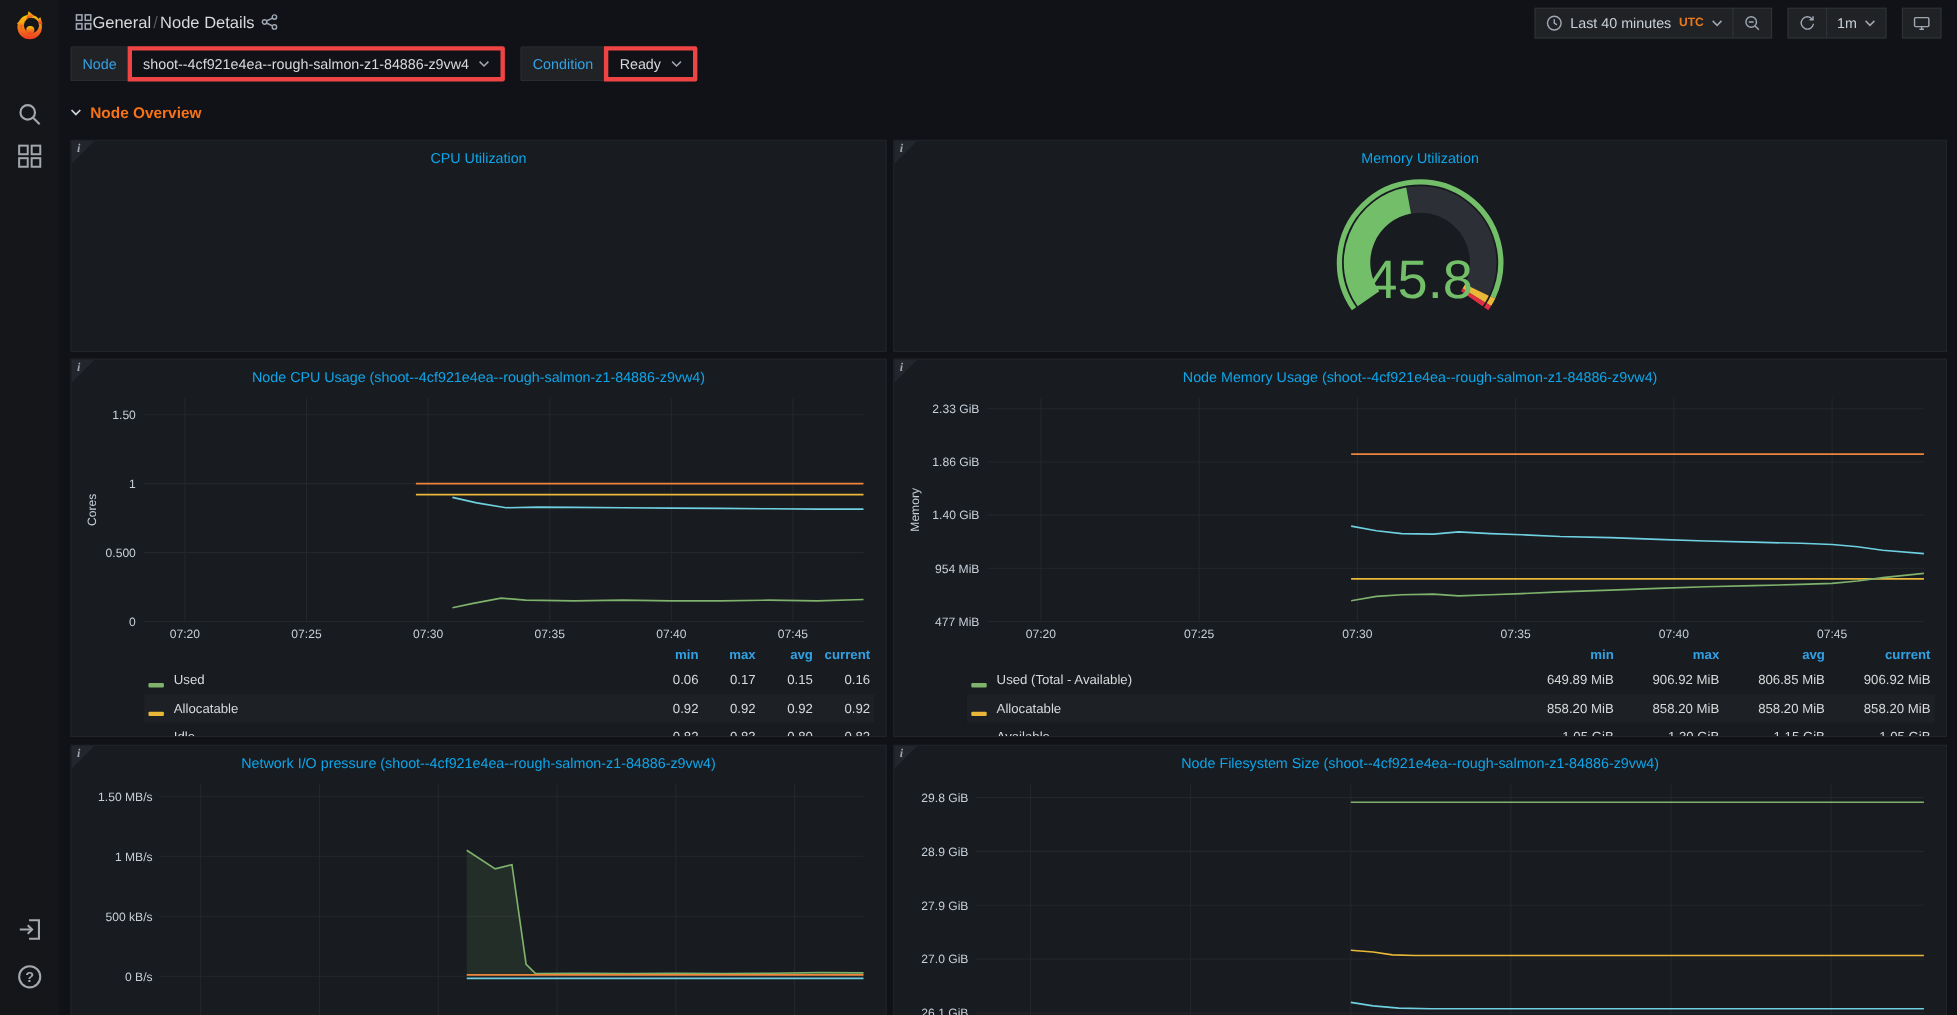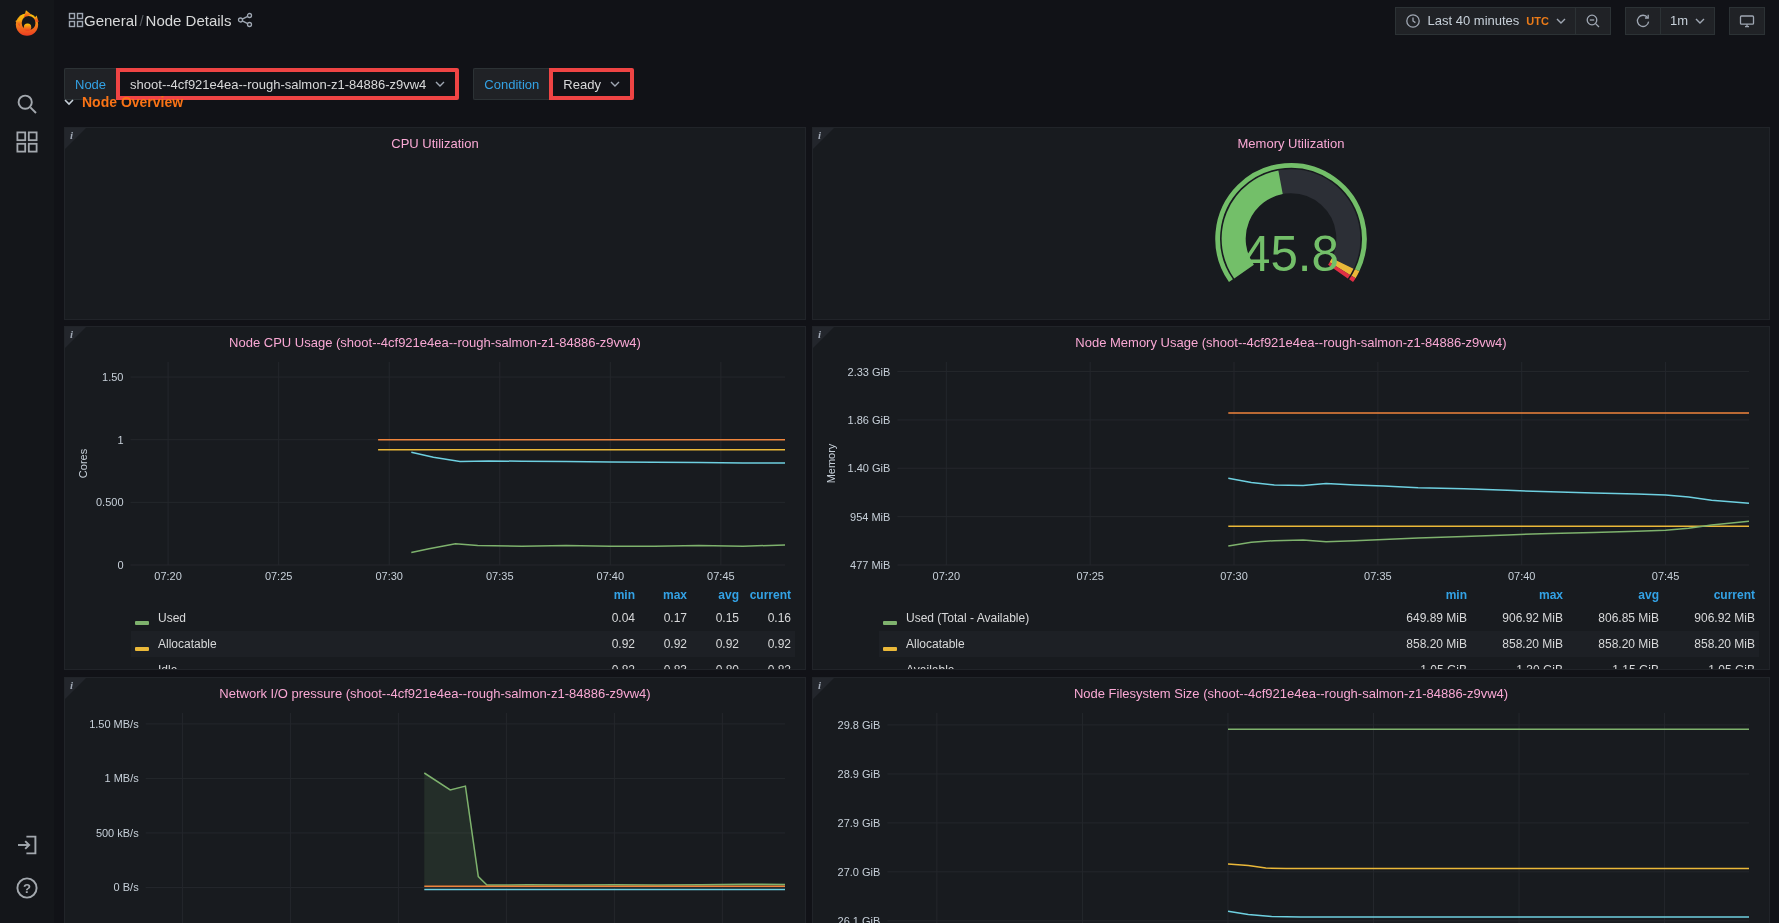--- a/index.html
+++ b/index.html
@@ -14,31 +14,31 @@
   .crumbs{display:flex;align-items:flex-start;font-size:15px}
   .crumbs .sep{color:#55595f;padding:0 2px}
   .crumb{color:#d8d9da;cursor:pointer}
   .icon16{width:16px;height:16px;color:#9fa7b3}
   .controls{display:flex;align-items:center;gap:14px}
   .btn-group{display:flex}
   .btn{height:28px;background:#202226;border:1px solid #2c3235;display:flex;align-items:center;gap:7px;padding:0 9px;color:#c7d0d9;font-size:13px;box-sizing:border-box;cursor:pointer}
   .btn + .btn{margin-left:-1px}
   .utc{color:#eb7b18;font-size:11px;font-weight:700}
   
-  .submenu{position:absolute;left:64px;top:68px;display:flex;gap:14px;font-size:13px}
+  .submenu{position:absolute;left:64px;top:42px;display:flex;gap:14px;font-size:13px}
   .var{display:flex;height:32px}
   .var-label{background:#202226;border:1px solid #2c3235;border-right:none;color:#33a2e5;font-weight:500;display:flex;align-items:center;padding:0 10px;border-radius:2px 0 0 2px}
   .var-value{background:#111217;border:4px solid #ef4444;color:#d8d9da;display:flex;align-items:center;gap:9px;padding:0 10px;border-radius:0 2px 2px 0;cursor:pointer}
   .caret{width:10px;height:8px;color:#9fa7b3}
   
   .row-header{position:absolute;left:62px;top:94px;display:flex;align-items:center;gap:6px;font-size:14px;font-weight:700;color:#f97316;cursor:pointer}
   .row-header svg{width:14px;height:14px;color:#c7d0d9}
   
   .panel{position:absolute;background:#181b1f;border:1px solid #212429;box-sizing:border-box;padding:6px 10px 0;overflow:hidden}
-  .panel-title{height:22px;line-height:20px;text-align:center;font-size:13px;font-weight:500;color:#f9a8d4;white-space:nowrap;overflow:hidden;cursor:pointer}
+  .panel-title{height:22px;line-height:20px;text-align:center;font-size:13px;font-weight:500;color:#0ea5e9;white-space:nowrap;overflow:hidden;cursor:pointer}
   .corner{position:absolute;top:0;left:0;width:0;height:0;border-top:21px solid #23262c;border-right:21px solid transparent}
   .corner-i{position:absolute;top:1px;left:5px;font:italic bold 11px "Liberation Serif",serif;color:#9fa7b3}
   .gauge-wrap{display:flex;justify-content:center}
   .tick{fill:#c7d0d9;font-size:11px}
   
   .legend{height:86px;overflow:hidden;font-size:12px;padding-left:56px}
   .legend-row{display:flex;align-items:center;height:26px;padding:0 4px}
   .legend-row.legend-header{height:20px;color:#33a2e5;font-weight:700}
   .legend-row:nth-child(odd):not(.legend-header){background:#1d2025}
   .legend-label{flex:1;display:flex;align-items:flex-end;gap:9px;color:#d8d9da;cursor:pointer}
@@ -240,21 +240,21 @@
         <div class="legend-col">min</div>
         <div class="legend-col">max</div>
         <div class="legend-col">avg</div>
         <div class="legend-col">current</div>
       </div>
       <div class="legend-row">
         <div class="legend-label">
           <span class="swatch" style="background: rgb(126, 178, 109);"></span>
           <span>Used</span>
         </div>
-        <div class="legend-col">0.04</div>
+        <div class="legend-col">0.06</div>
         <div class="legend-col">0.17</div>
         <div class="legend-col">0.15</div>
         <div class="legend-col">0.16</div>
       </div>
       <div class="legend-row">
         <div class="legend-label">
           <span class="swatch" style="background: rgb(234, 184, 57);"></span>
           <span>Allocatable</span>
         </div>
         <div class="legend-col">0.92</div>

